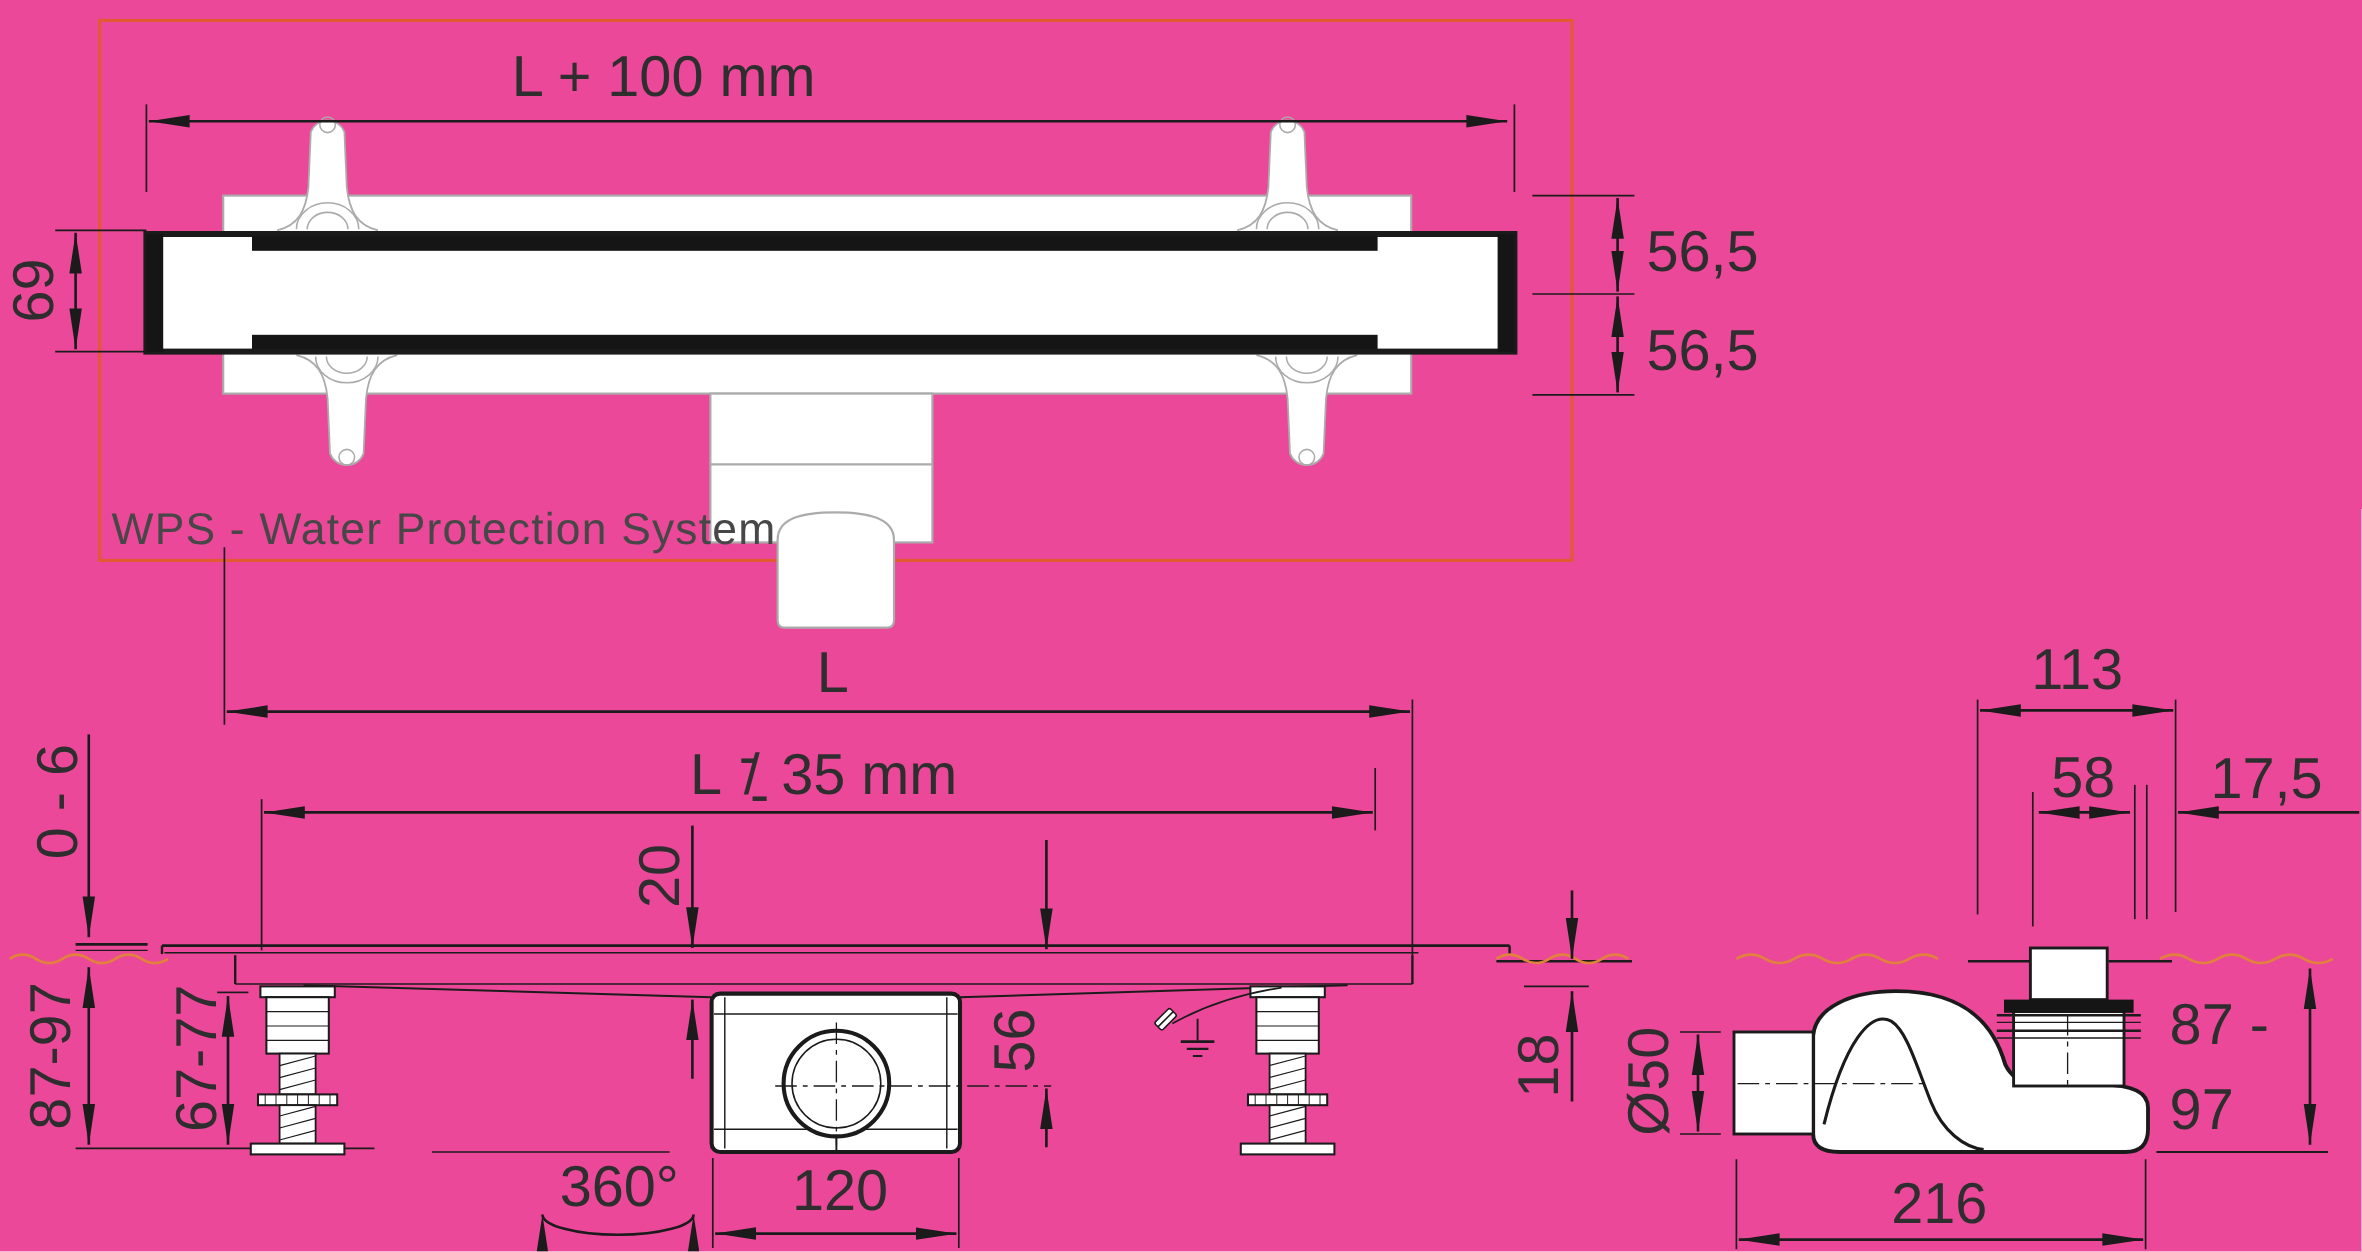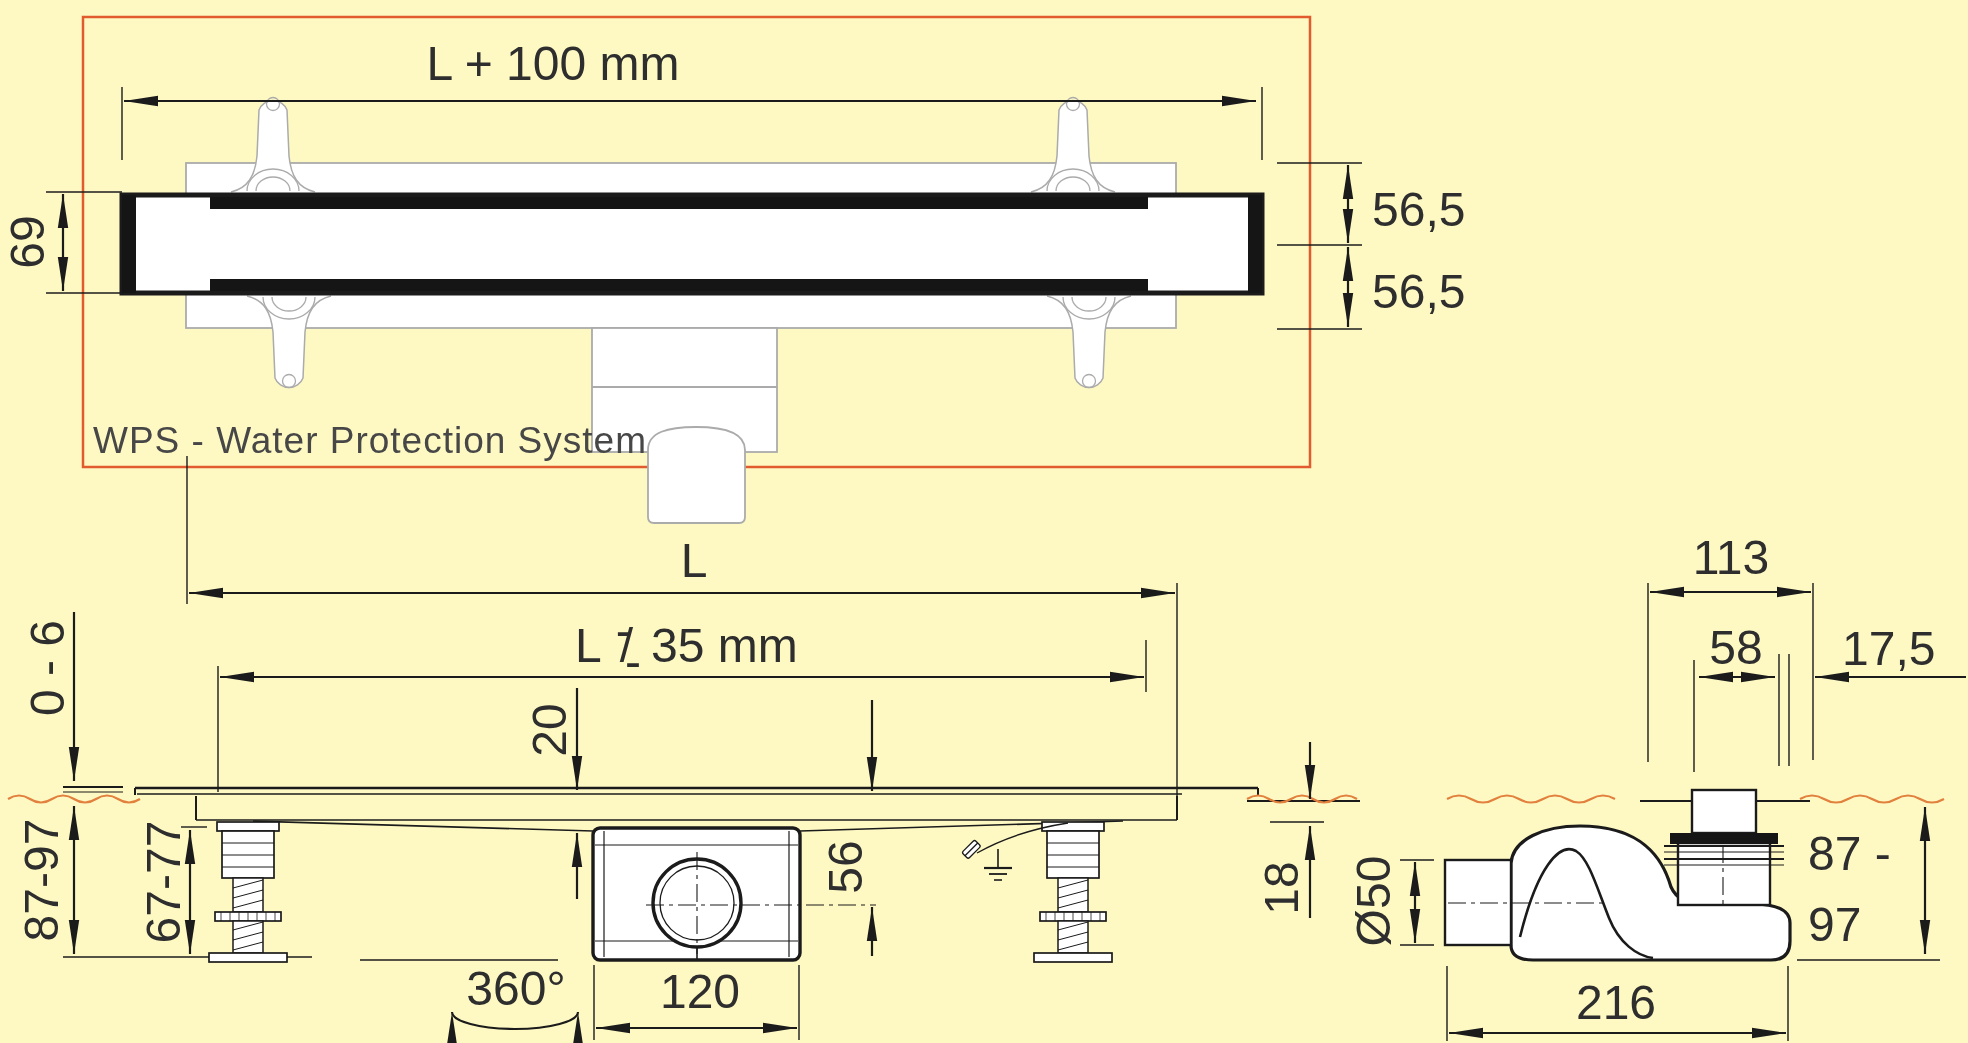--- a/index.html
+++ b/index.html
@@ -1,16 +1,16 @@
 <!DOCTYPE html>
 <html><head>
 <meta charset="utf-8">
 <style>
   html,body{margin:0;padding:0;background:#ffffff;}
-  .stage{width:1968px;height:1043px;position:relative;background:#fef9c3;text-align:center;}
+  .stage{width:1968px;height:1043px;position:relative;background:#ec4899;text-align:center;}
   svg{display:block;}
   .t{font-family:"Liberation Sans","DejaVu Sans",sans-serif;font-size:48px;fill:#2e2e2e;}
   .wps{font-family:"Liberation Sans","DejaVu Sans",sans-serif;font-size:37px;fill:#474747;letter-spacing:1px;}
   .ln{stroke:#1b1b1b;fill:none;}
   .gray{stroke:#ababab;fill:none;}
   .grayf{stroke:#ababab;fill:#ffffff;}
   .wf{fill:#ffffff;stroke:#1b1b1b;}
   .dd{stroke:#1b1b1b;fill:none;stroke-width:1.1;stroke-dasharray:18 5 4 5;}
 </style>
 </head>

